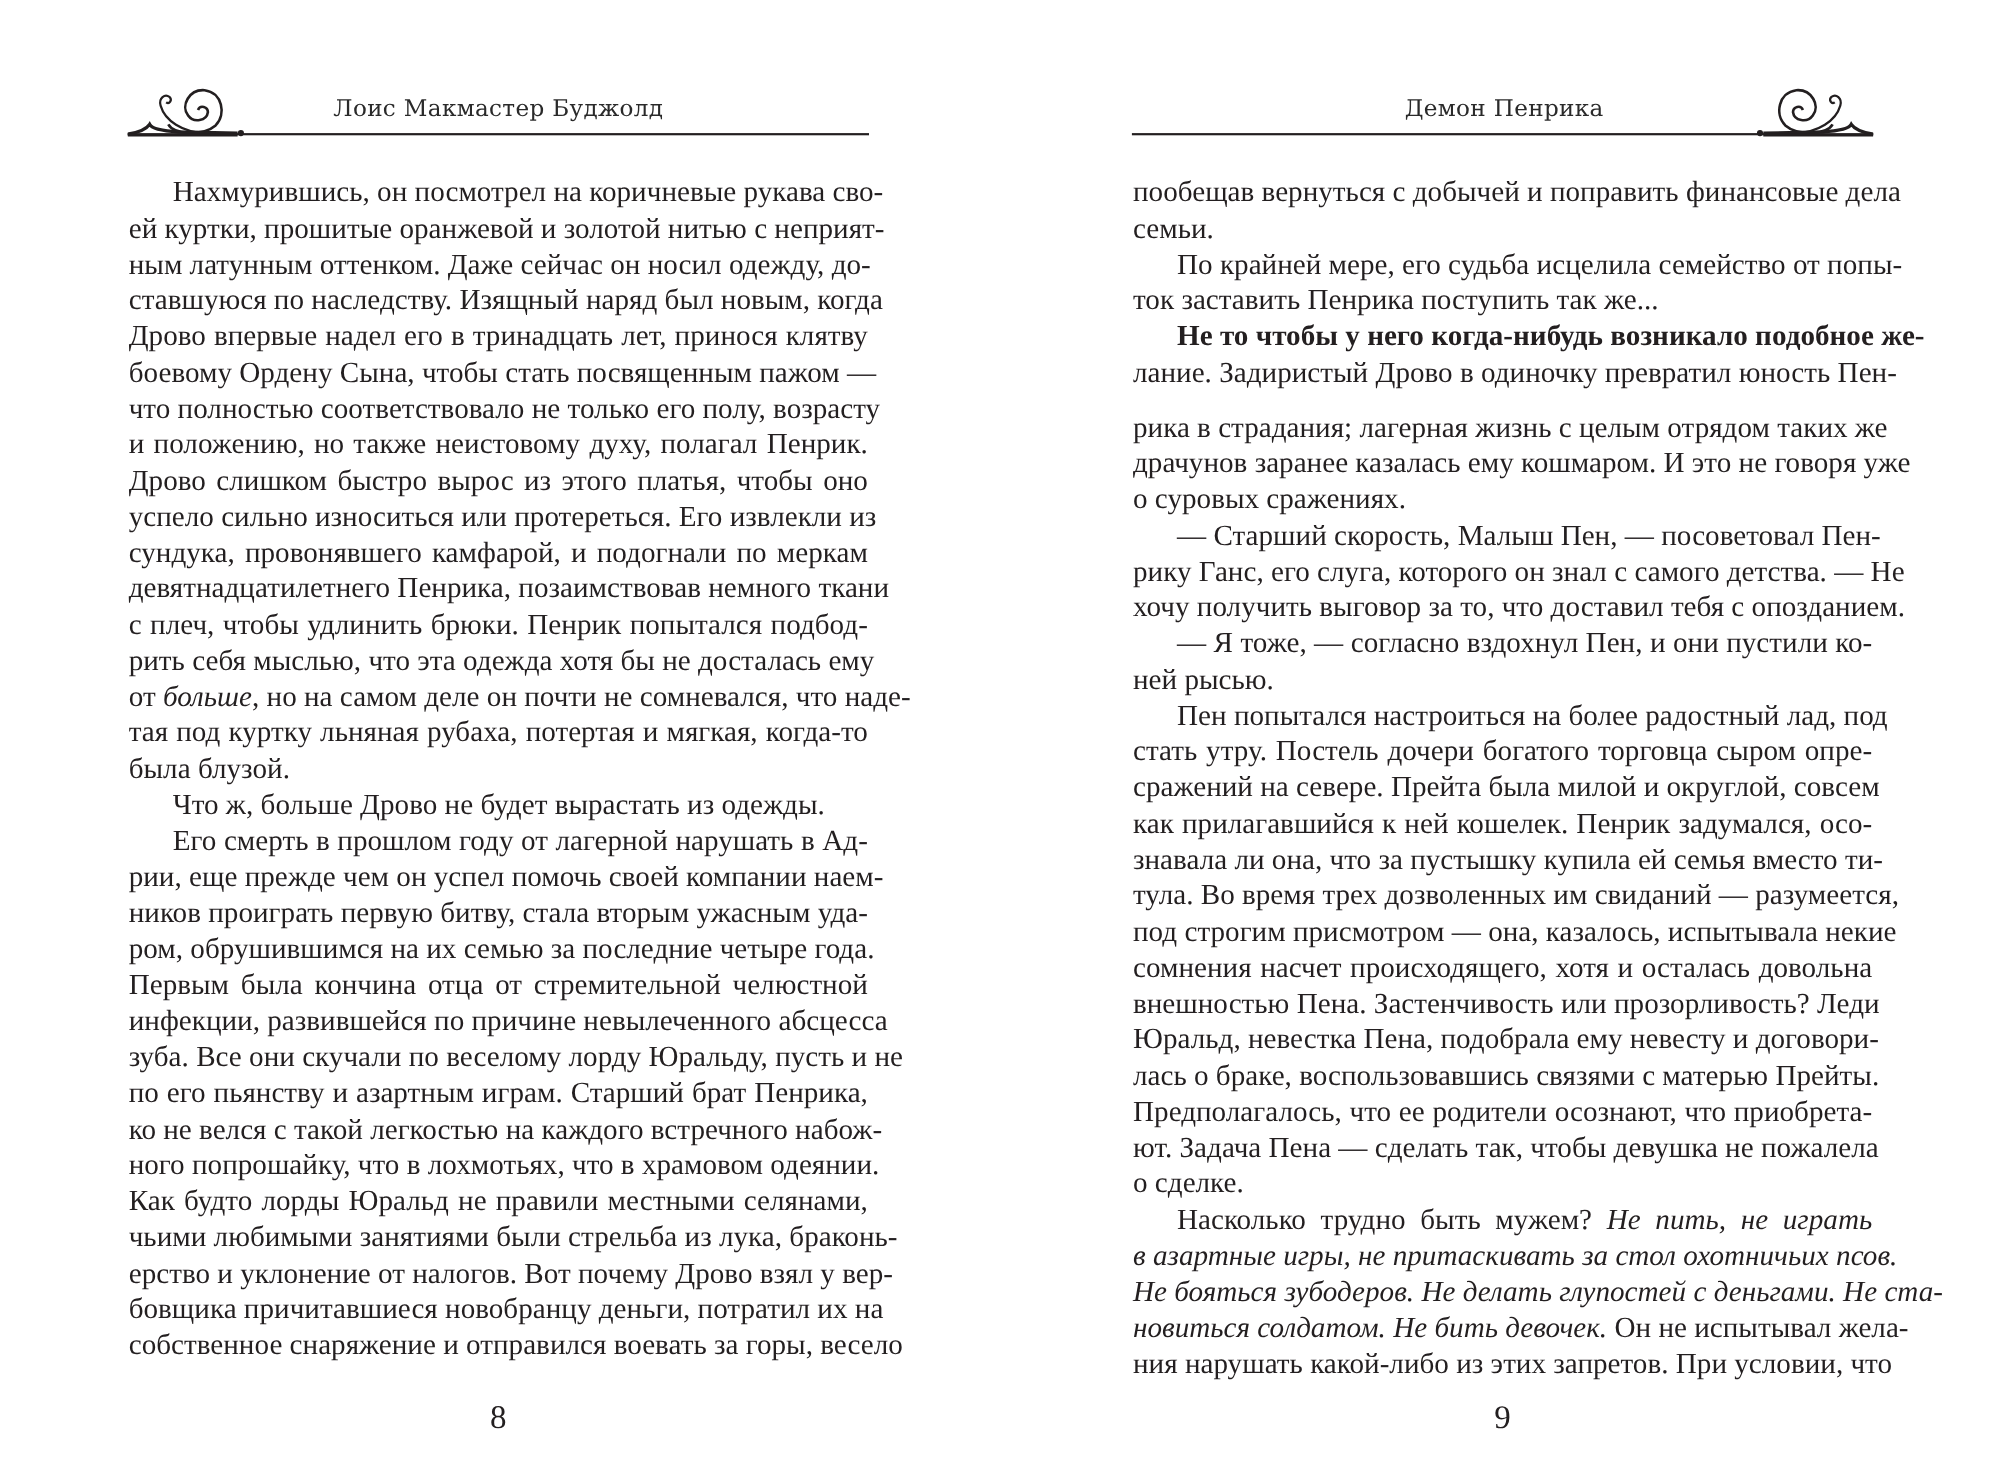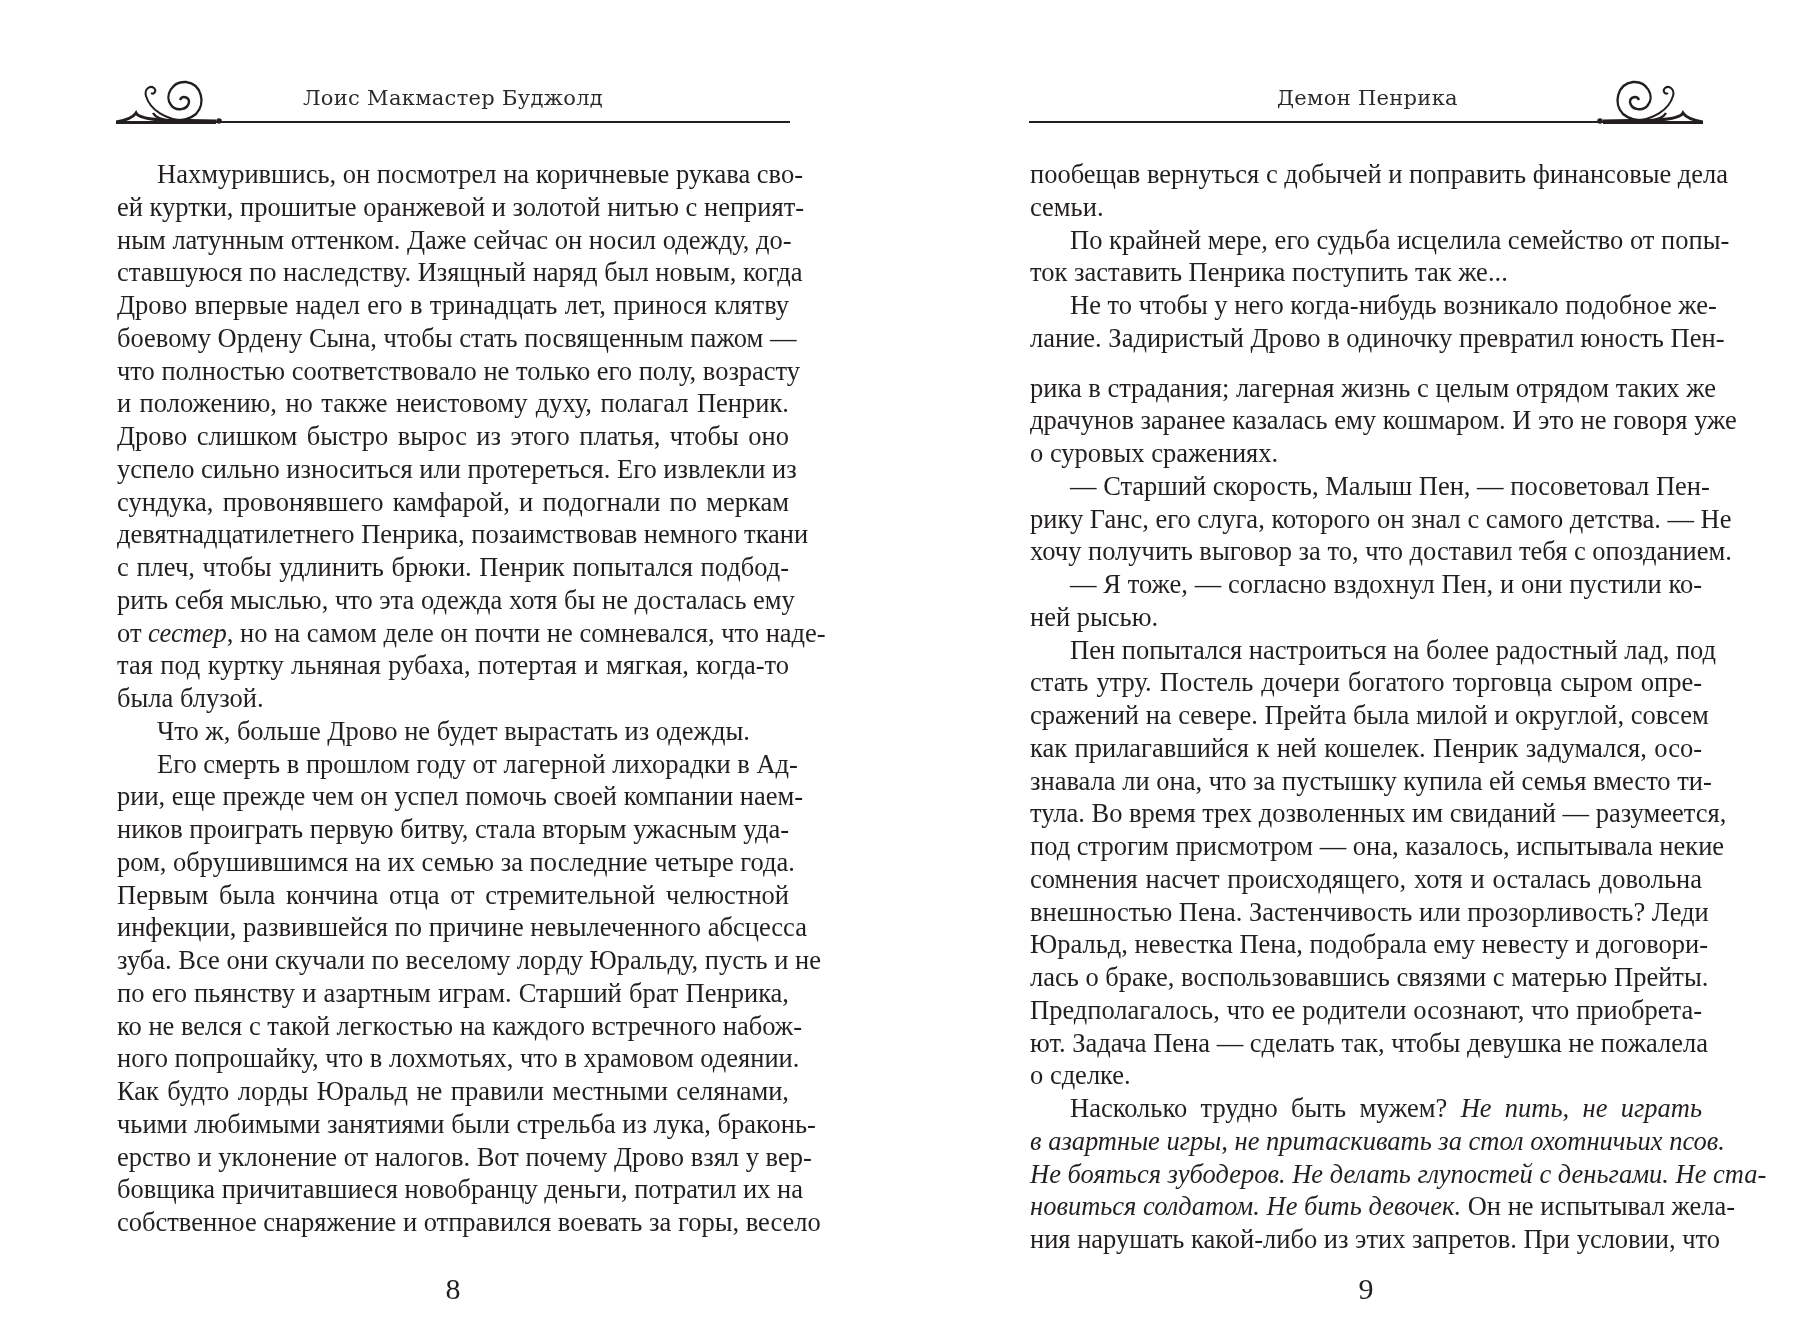--- a/index.html
+++ b/index.html
@@ -41,25 +41,25 @@
       <span class="line" style="white-space: nowrap;">Дрово впервые надел его в тринадцать лет, принося клятву</span>
       <span class="line" style="white-space: nowrap;">боевому Ордену Сына, чтобы стать посвященным пажом —</span>
       <span class="line" style="white-space: nowrap;">что полностью соответствовало не только его полу, возрасту</span>
       <span class="line" style="white-space: nowrap;">и положению, но также неистовому духу, полагал Пенрик.</span>
       <span class="line" style="white-space: nowrap;">Дрово слишком быстро вырос из этого платья, чтобы оно</span>
       <span class="line" style="white-space: nowrap;">успело сильно износиться или протереться. Его извлекли из</span>
       <span class="line" style="white-space: nowrap;">сундука, провонявшего камфарой, и подогнали по меркам</span>
       <span class="line" style="white-space: nowrap;">девятнадцатилетнего Пенрика, позаимствовав немного ткани</span>
       <span class="line" style="white-space: nowrap;">с плеч, чтобы удлинить брюки. Пенрик попытался подбод-</span>
       <span class="line" style="white-space: nowrap;">рить себя мыслью, что эта одежда хотя бы не досталась ему</span>
-      <span class="line" style="white-space: nowrap;"><span>от </span><span class="it">сестер</span><span>, но на самом деле он почти не сомневался, что наде-</span></span>
+      <span class="line" style="white-space: nowrap;"><span>от </span><span class="it">больше</span><span>, но на самом деле он почти не сомневался, что наде-</span></span>
       <span class="line" style="white-space: nowrap;">тая под куртку льняная рубаха, потертая и мягкая, когда-то</span>
       <span class="line last" style="white-space: nowrap;">была блузой.</span>
       <span class="line indent last" style="white-space: nowrap;">Что ж, больше Дрово не будет вырастать из одежды.</span>
-      <span class="line indent" style="white-space: nowrap;">Его смерть в прошлом году от лагерной лихорадки в Ад-</span>
+      <span class="line indent" style="white-space: nowrap;">Его смерть в прошлом году от лагерной нарушать в Ад-</span>
       <span class="line" style="white-space: nowrap;">рии, еще прежде чем он успел помочь своей компании наем-</span>
       <span class="line" style="white-space: nowrap;">ников проиграть первую битву, стала вторым ужасным уда-</span>
       <span class="line" style="white-space: nowrap;">ром, обрушившимся на их семью за последние четыре года.</span>
       <span class="line" style="white-space: nowrap;">Первым была кончина отца от стремительной челюстной</span>
       <span class="line" style="white-space: nowrap;">инфекции, развившейся по причине невылеченного абсцесса</span>
       <span class="line" style="white-space: nowrap;">зуба. Все они скучали по веселому лорду Юральду, пусть и не</span>
       <span class="line" style="white-space: nowrap;">по его пьянству и азартным играм. Старший брат Пенрика,</span>
       <span class="line" style="white-space: nowrap;">ко не велся с такой легкостью на каждого встречного набож-</span>
       <span class="line" style="white-space: nowrap;">ного попрошайку, что в лохмотьях, что в храмовом одеянии.</span>
       <span class="line" style="white-space: nowrap;">Как будто лорды Юральд не правили местными селянами,</span>
@@ -81,21 +81,21 @@
     <circle cx="103" cy="49" r="2.8" fill="#231f20"></circle>
   </svg>
   <div class="running-head" style="left:248px;">Демон Пенрика</div>
   <div class="rule"></div>
 
   <div class="body-text" id="right-body">
       <span class="line" style="white-space: nowrap;">пообещав вернуться с добычей и поправить финансовые дела</span>
       <span class="line last" style="white-space: nowrap;">семьи.</span>
       <span class="line indent" style="white-space: nowrap;">По крайней мере, его судьба исцелила семейство от попы-</span>
       <span class="line last" style="white-space: nowrap;">ток заставить Пенрика поступить так же...</span>
-      <span class="line indent" style="white-space: nowrap;">Не то чтобы у него когда-нибудь возникало подобное же-</span>
+      <span class="line indent" style="white-space: nowrap; font-weight: bold;">Не то чтобы у него когда-нибудь возникало подобное же-</span>
       <span class="line" style="white-space: nowrap;">лание. Задиристый Дрово в одиночку превратил юность Пен-</span>
       <span class="line" style="white-space: nowrap; margin-top: 17px;">рика в страдания; лагерная жизнь с целым отрядом таких же</span>
       <span class="line" style="white-space: nowrap;">драчунов заранее казалась ему кошмаром. И это не говоря уже</span>
       <span class="line last" style="white-space: nowrap;">о суровых сражениях.</span>
       <span class="line indent" style="white-space: nowrap;">— Старший скорость, Малыш Пен, — посоветовал Пен-</span>
       <span class="line" style="white-space: nowrap;">рику Ганс, его слуга, которого он знал с самого детства. — Не</span>
       <span class="line" style="white-space: nowrap;">хочу получить выговор за то, что доставил тебя с опозданием.</span>
       <span class="line indent" style="white-space: nowrap;">— Я тоже, — согласно вздохнул Пен, и они пустили ко-</span>
       <span class="line last" style="white-space: nowrap;">ней рысью.</span>
       <span class="line indent" style="white-space: nowrap;">Пен попытался настроиться на более радостный лад, под</span>

